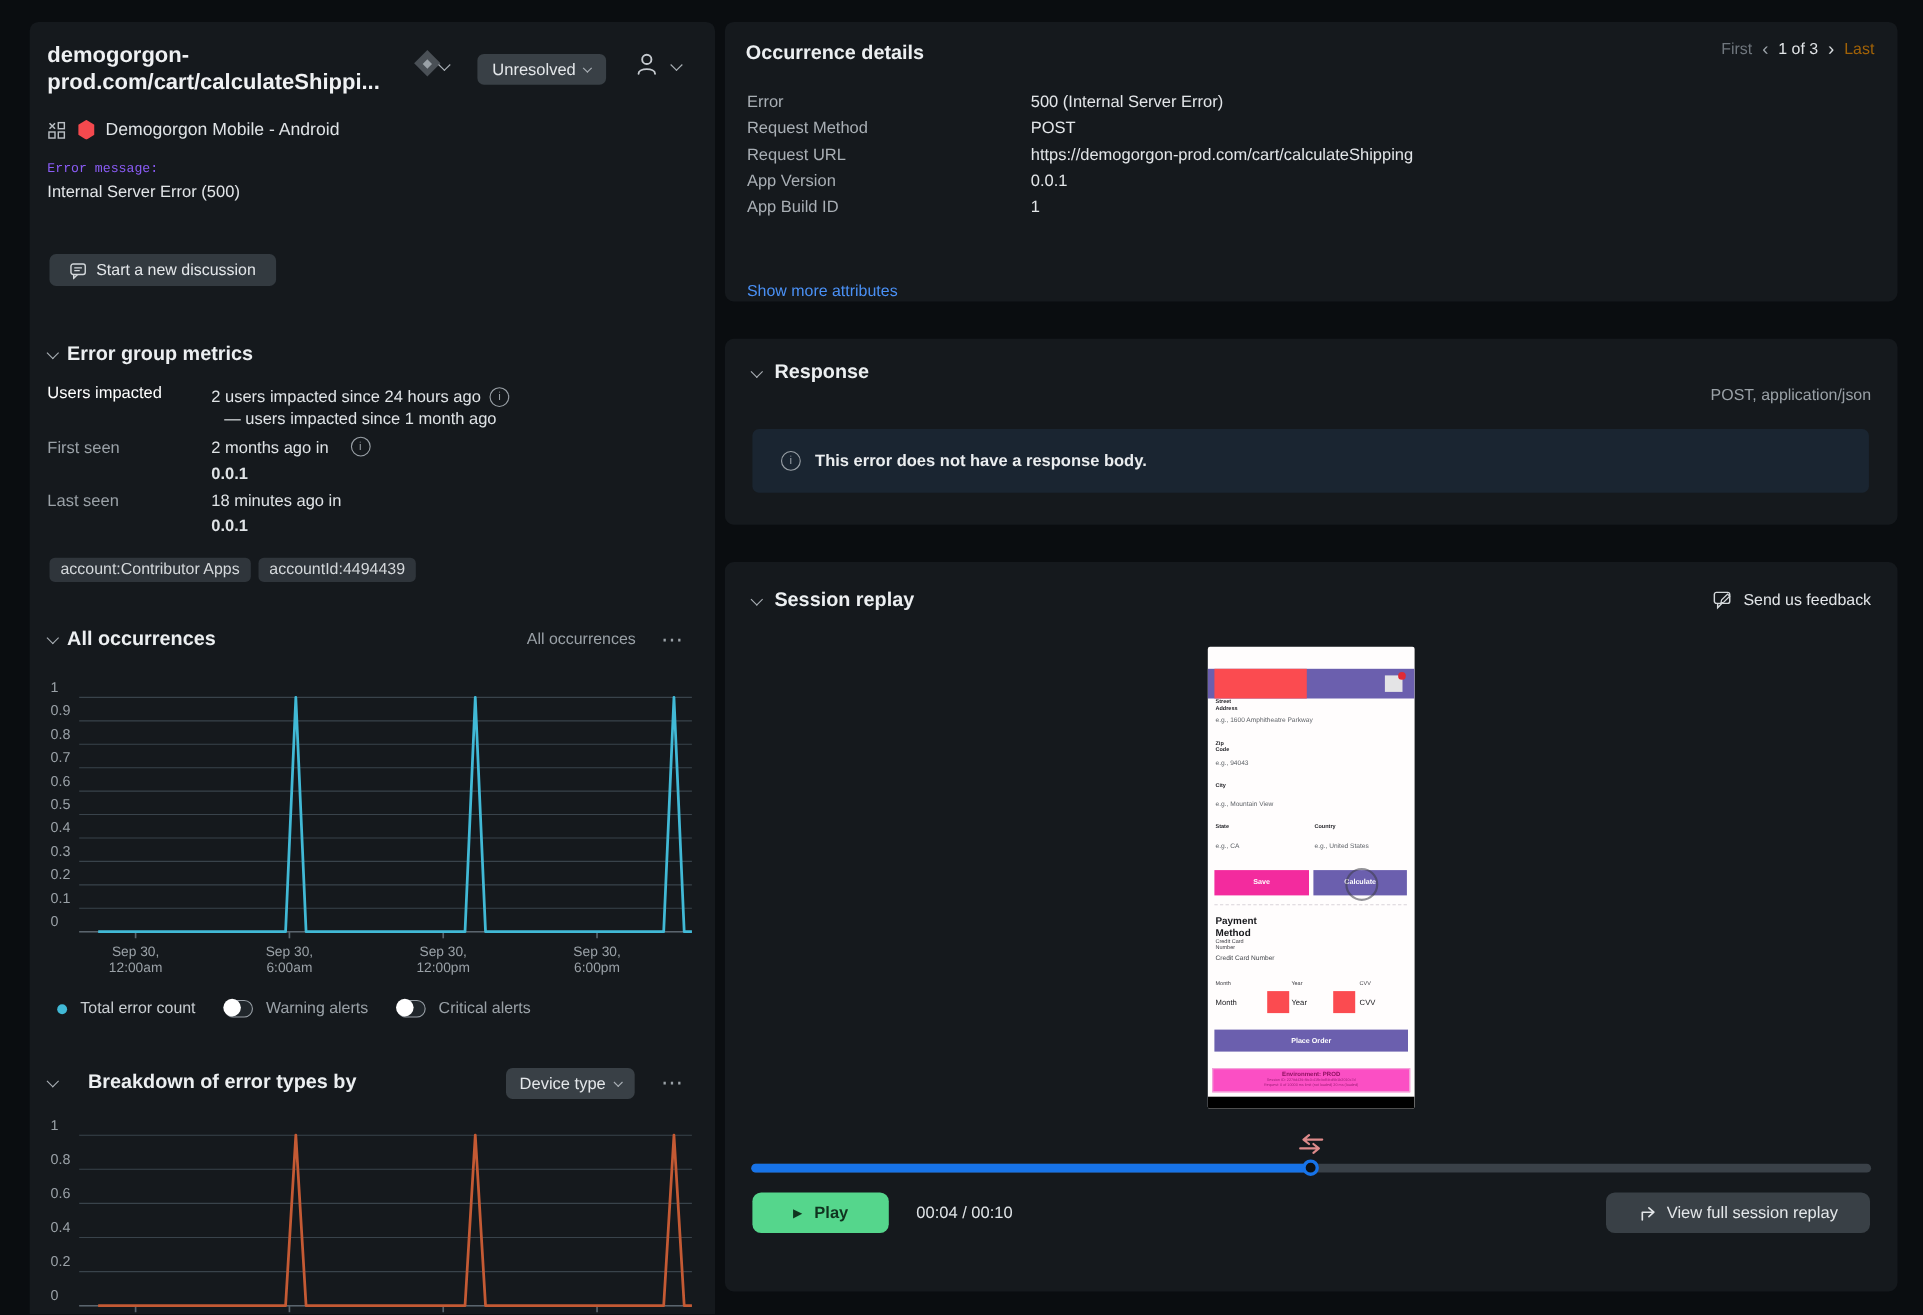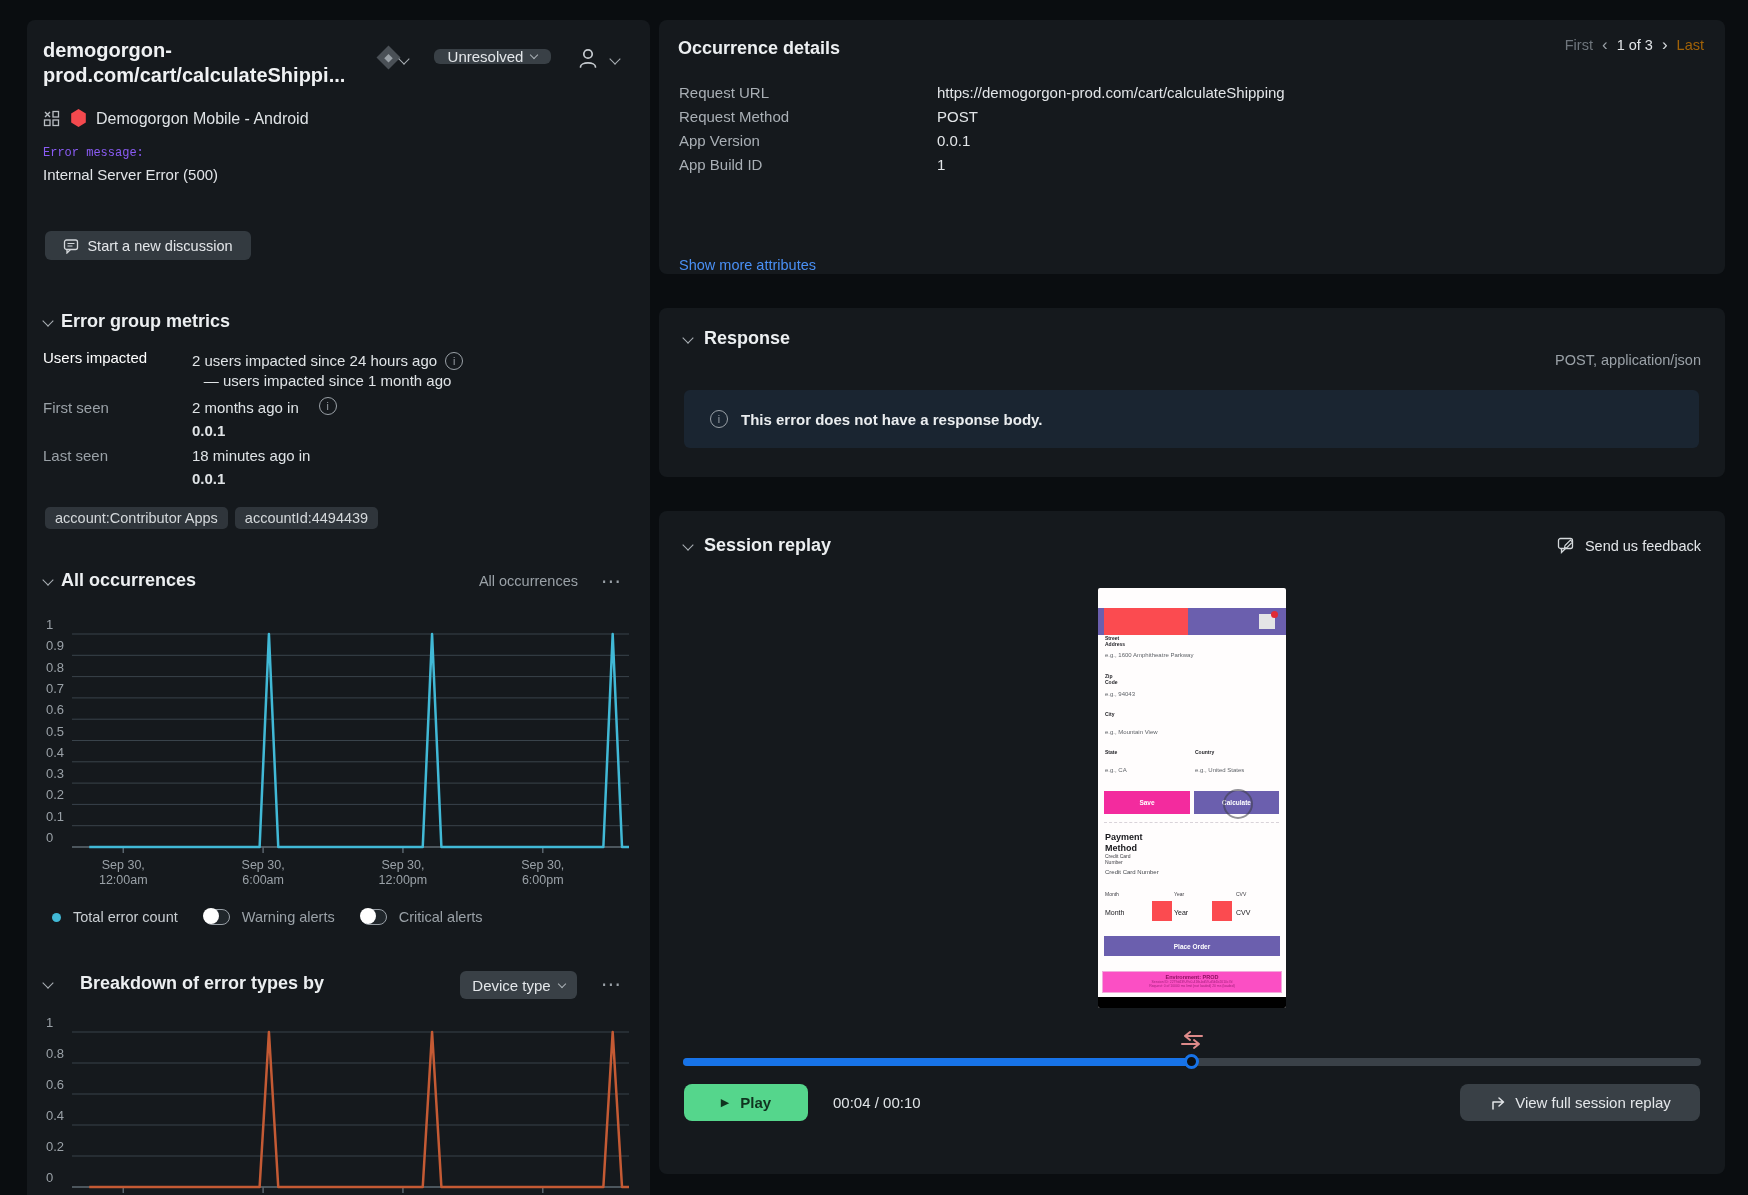--- a/index.html
+++ b/index.html
@@ -44,21 +44,21 @@
     <div class="abs" style="left:16px;top:18px;width:320px;font-size:20px;font-weight:bold;line-height:25px;color:#eff1f3;">
       <div>demogorgon-</div>
       <div>prod.com/cart/calculateShippi...</div>
     </div>
 
     <div class="abs" style="left:353px;top:29px;width:17px;height:17px;transform:rotate(45deg);background:#4a5056;display:flex;align-items:center;justify-content:center;">
       <div style="width:6px;height:6px;background:#9aa1a7;"></div>
     </div>
     <span class="chev abs" style="left:373px;top:35px;"></span>
 
-    <div class="btn-gray abs" style="left:407px;top:29px;width:117px;height:15px;">
+    <div class="btn-gray abs" style="left:407px;top:29px;width:117px;height:28px;">
       <span>Unresolved</span>
       <span class="chev chev-sm" style="margin-top:-3px;"></span>
     </div>
 
     <svg class="abs" style="left:549px;top:26px;" width="24" height="24" viewBox="0 0 24 24">
       <circle cx="12" cy="8" r="4.2" fill="none" stroke="#c6cbd0" stroke-width="1.7"></circle>
       <path d="M4.5 21 C4.5 15.5 19.5 15.5 19.5 21" fill="none" stroke="#c6cbd0" stroke-width="1.7" stroke-linecap="round"></path>
     </svg>
     <span class="chev abs" style="left:584px;top:35px;"></span>
 
@@ -218,26 +218,30 @@
     <div class="abs" style="right:21px;top:15px;display:flex;align-items:center;gap:9px;font-size:14.5px;">
       <span class="dim">First</span>
       <span class="sub" style="font-size:17px;">‹</span>
       <span style="color:#e2e5e8;">1 of 3</span>
       <span style="color:#d7dbde;font-size:17px;">›</span>
       <span style="color:#a16207;">Last</span>
     </div>
 
     <div class="abs" style="left:20px;top:60px;right:20px;">
       <div class="prow">
+        <span class="pl">Error</span>
+        <span class="pv">500 (Internal Server Error)</span>
+      </div>
+      <div class="prow">
+        <span class="pl">Request Method</span>
+        <span class="pv">POST</span>
+      </div>
+      <div class="prow">
         <span class="pl">Request URL</span>
         <span class="pv">https://demogorgon-prod.com/cart/calculateShipping</span>
-      </div>
-      <div class="prow">
-        <span class="pl">Request Method</span>
-        <span class="pv">POST</span>
       </div>
       <div class="prow">
         <span class="pl">App Version</span>
         <span class="pv">0.0.1</span>
       </div>
       <div class="prow">
         <span class="pl">App Build ID</span>
         <span class="pv">1</span>
       </div>
     </div>

